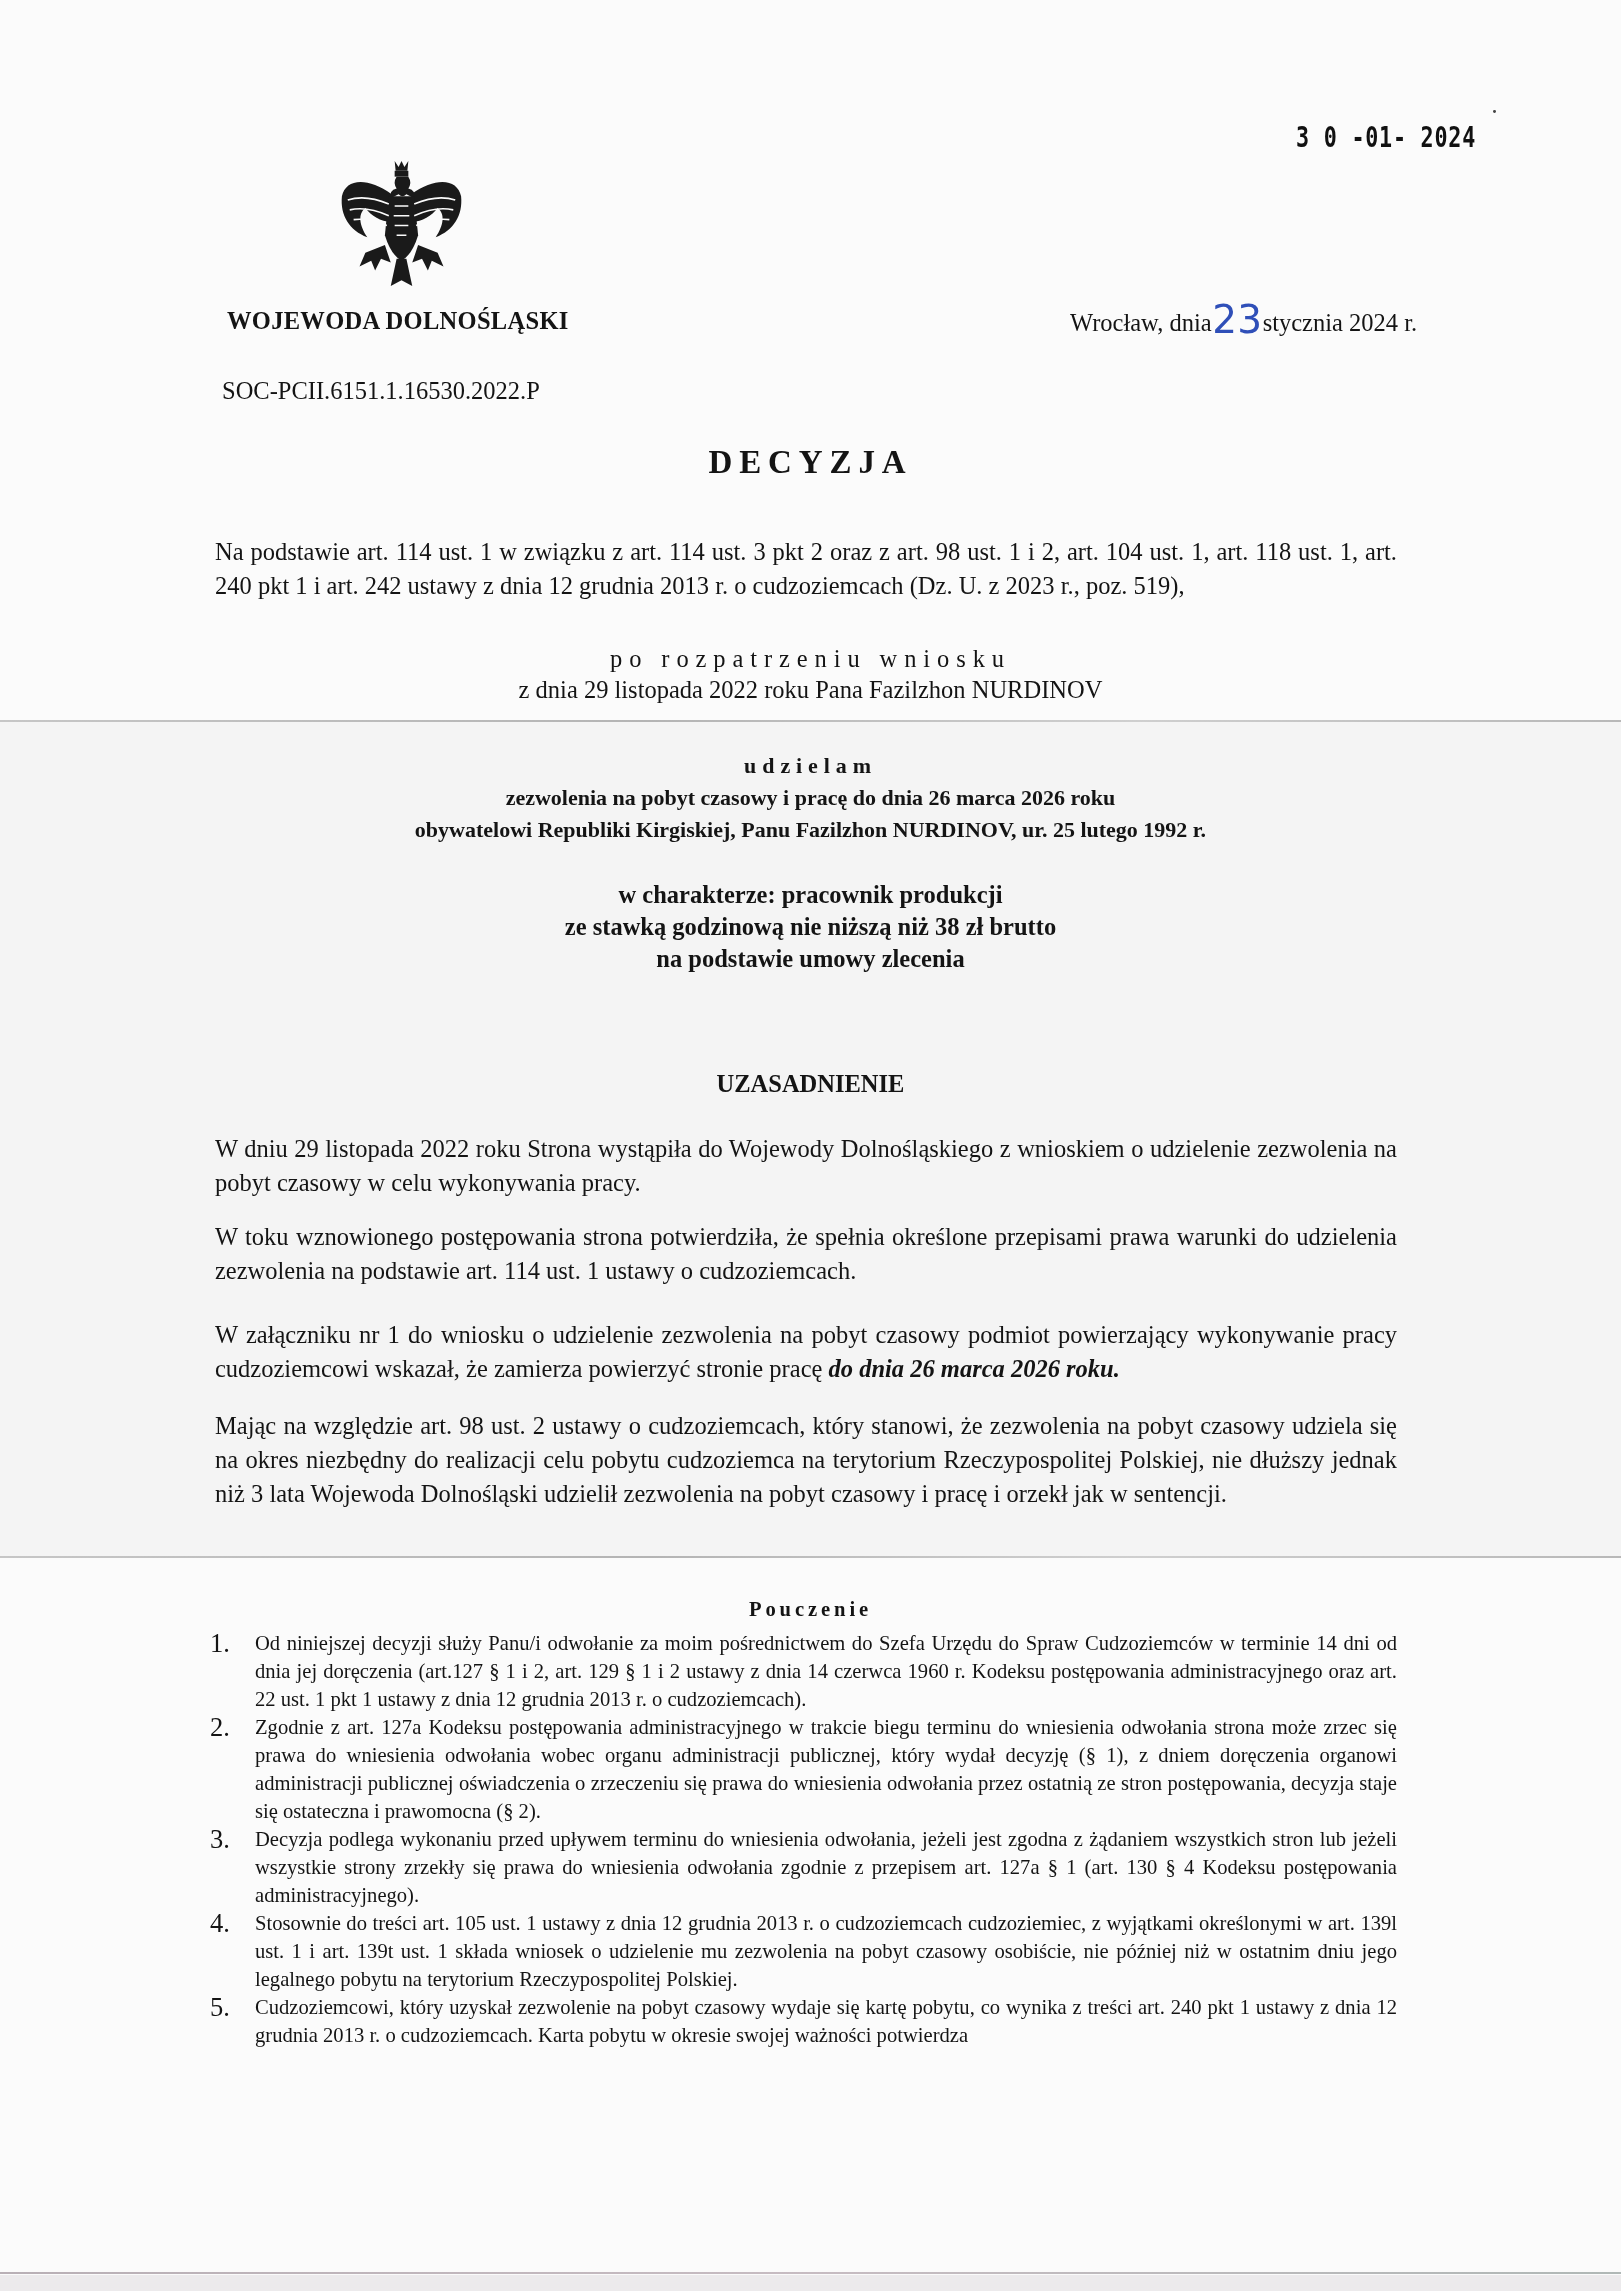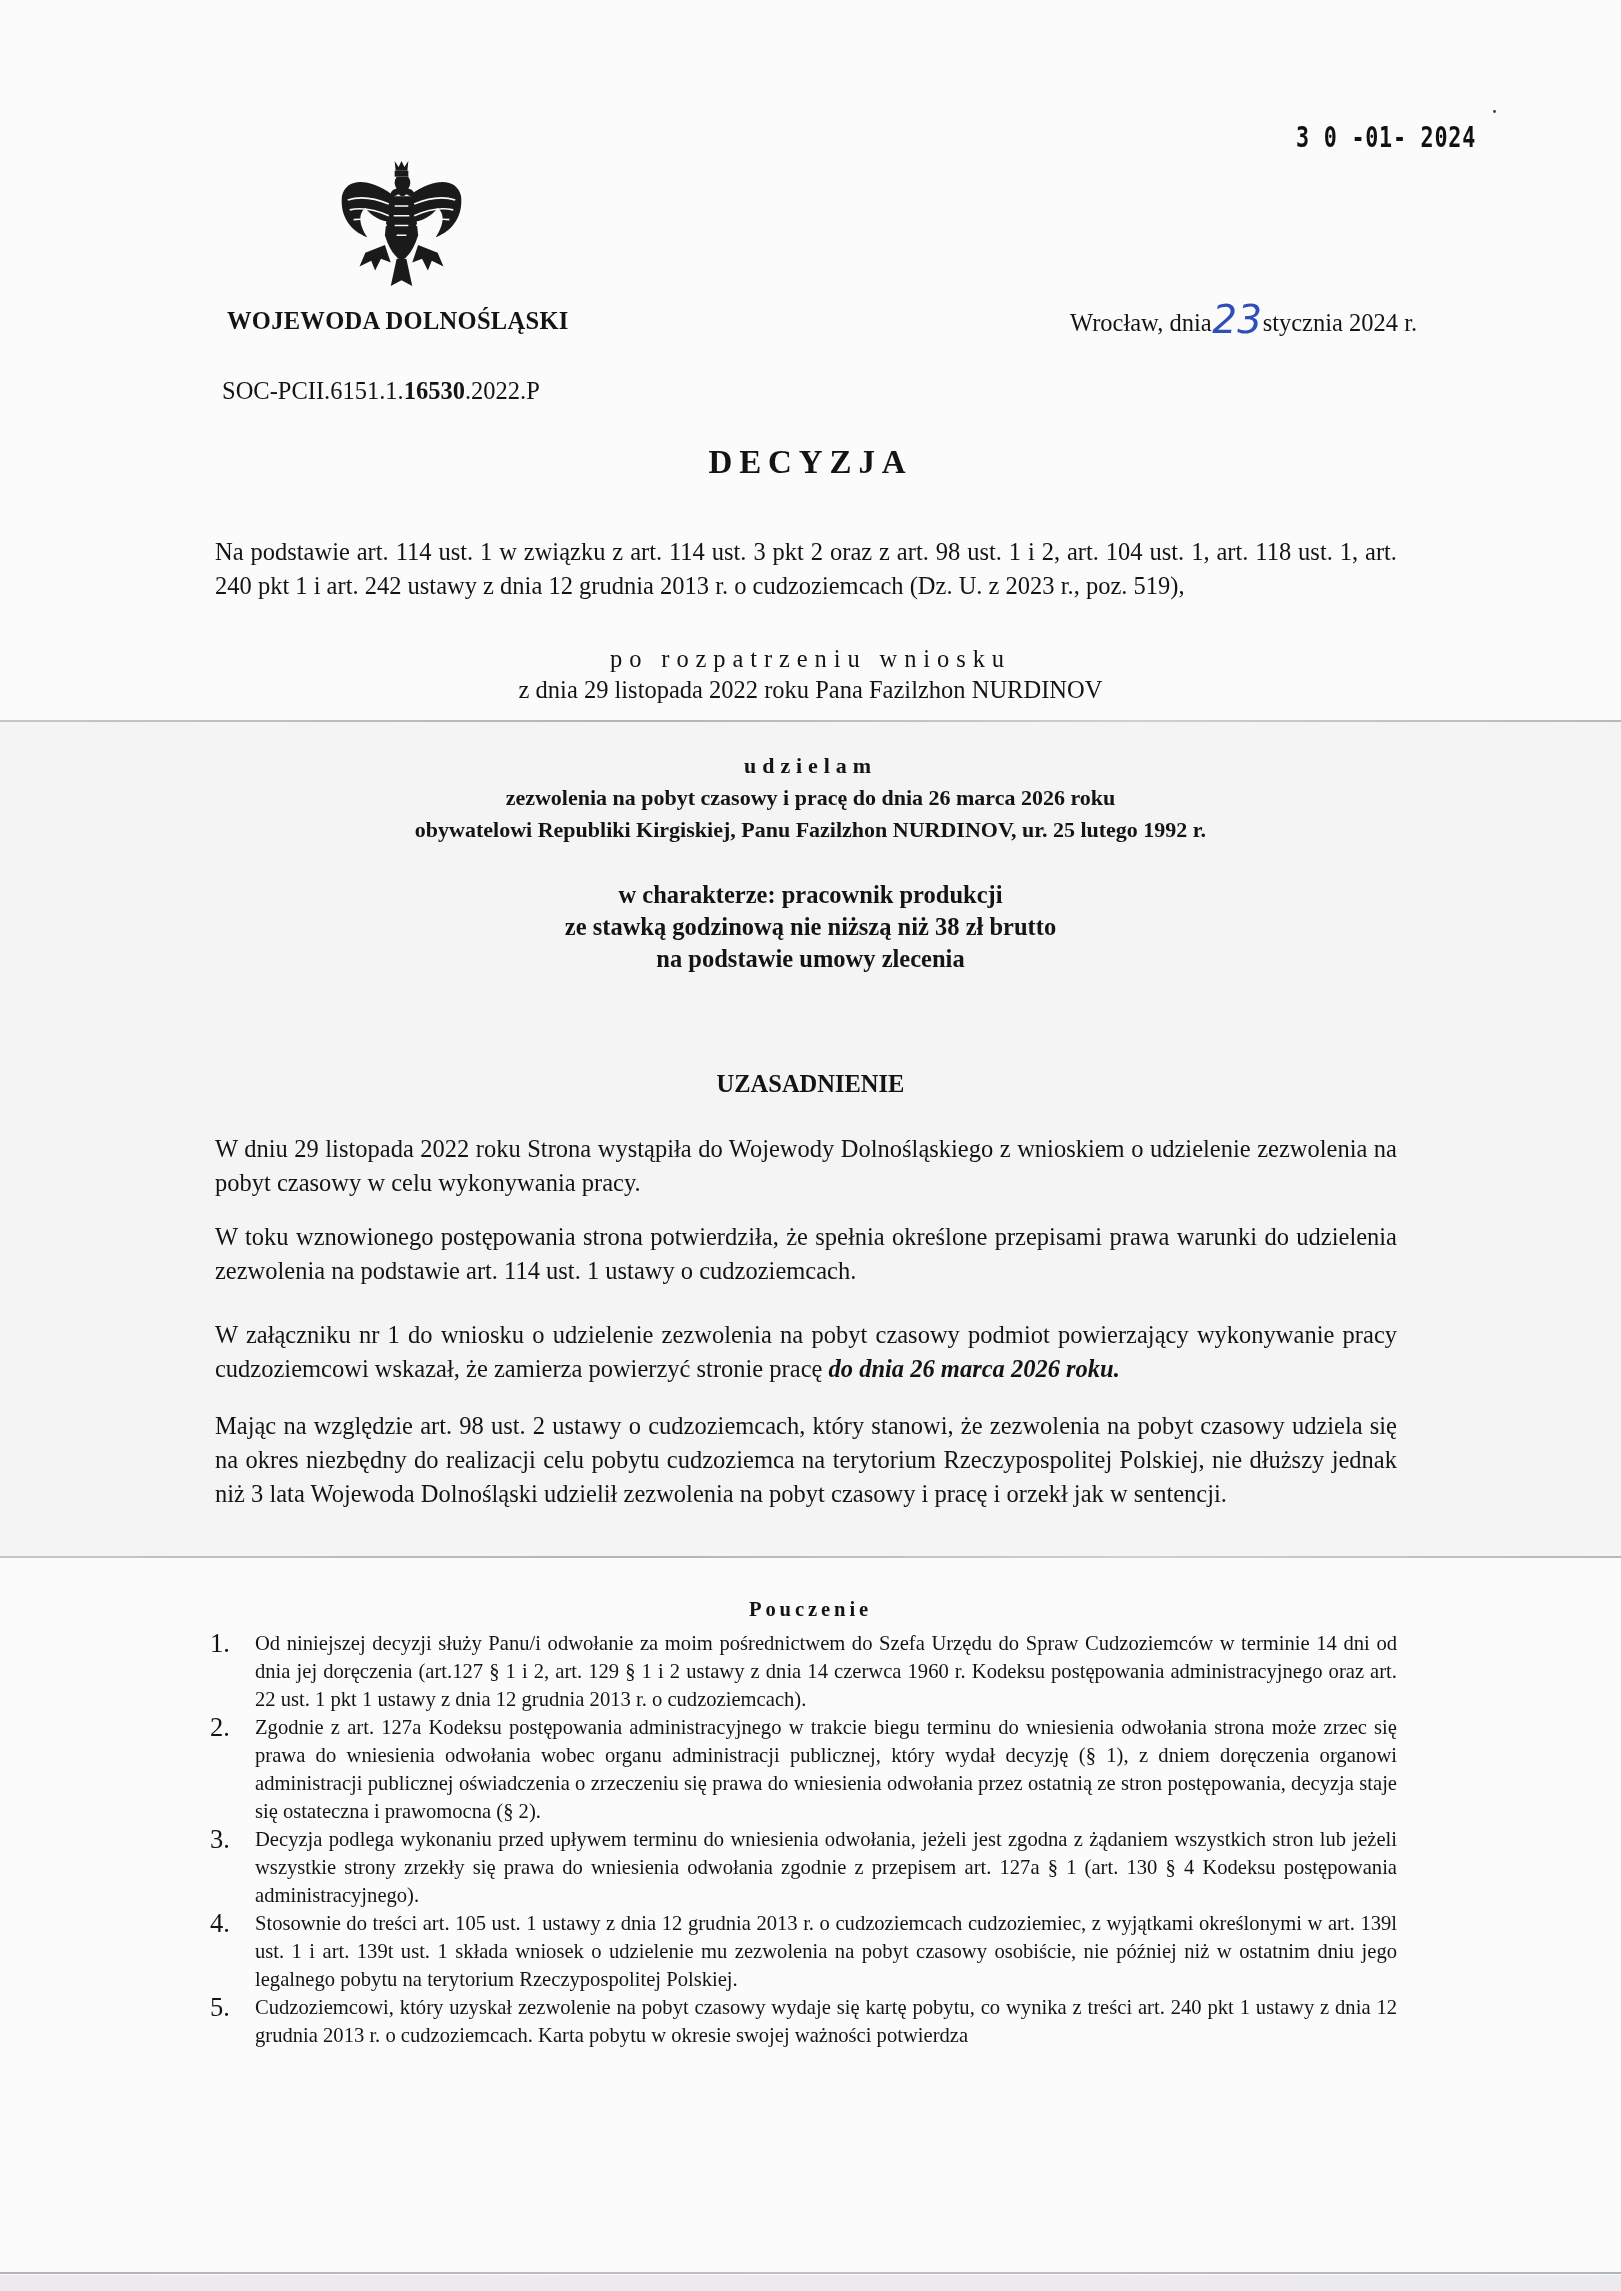--- a/index.html
+++ b/index.html
@@ -21,23 +21,23 @@
 
   .abs { position: absolute; }
   .stamp {
     left: 1296px; top: 120px; font-family: "DejaVu Sans Mono", monospace;
     font-weight: bold; font-size: 29px; letter-spacing: 1px; transform: scaleX(0.75); transform-origin: left top;
     color: #111;
   }
   .emblem { left: 338px; top: 157px; width: 127px; height: 137px; }
   .org { left: 227px; top: 307px; font-size: 24.5px; font-weight: bold; letter-spacing: 0.3px; }
   .place-date { left: 1070px; top: 309px; font-size: 24.5px; }
-  .place-date .hand { display: inline-block; width: 51px; color: #2f4fb8; font-family: "DejaVu Sans", sans-serif; font-style: italic; font-size: 39px; line-height: 19.6px; vertical-align: -2px; text-align: center; }
+  .place-date .hand { display: inline-block; width: 51px; color: #2f4fb8; font-family: "DejaVu Sans", sans-serif; font-size: 39px; line-height: 19.6px; vertical-align: -2px; text-align: center; }
   .ref { left: 222px; top: 377px; font-size: 24.5px; }
-  .ref b { font-weight: bold; }
+  .ref b { font-weight: normal; }
 
   .center { left: 0; width: 1621px; text-align: center; }
   .h-decision { top: 444px; font-size: 33px; font-weight: bold; letter-spacing: 6.9px; }
   .para { left: 215px; width: 1182px; font-size: 24.5px; line-height: 34px; text-align: justify; }
   .p-legal { top: 505px; margin-top: 30px; }
   .p-after { top: 645px; font-size: 24.5px; letter-spacing: 6.9px; }
   .p-after2 { top: 676px; font-size: 24.5px; }
 
   .grant { top: 737px; font-weight: bold; font-size: 22px; line-height: 32px; margin-top: 13px; }
   .grant .spaced { letter-spacing: 5.9px; }

